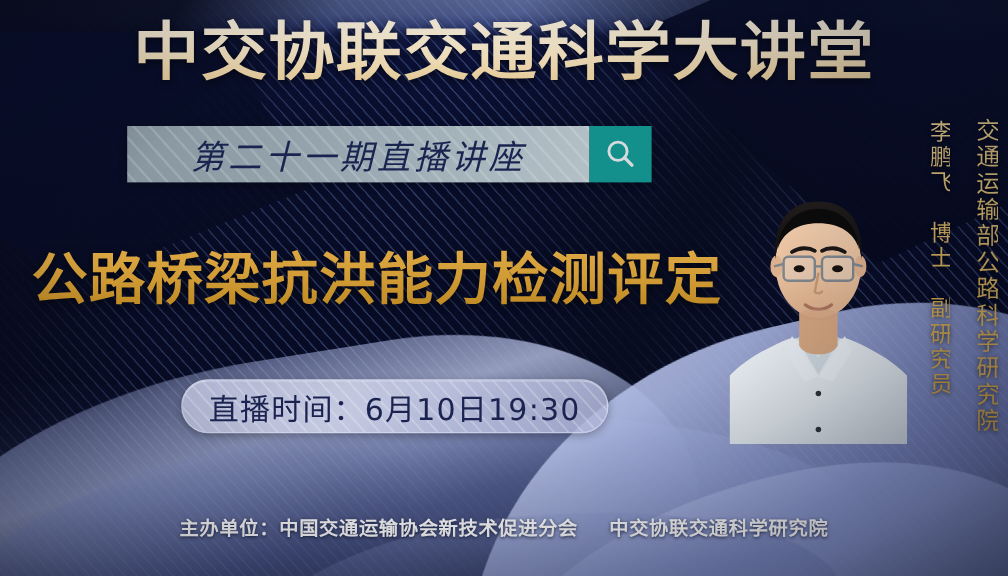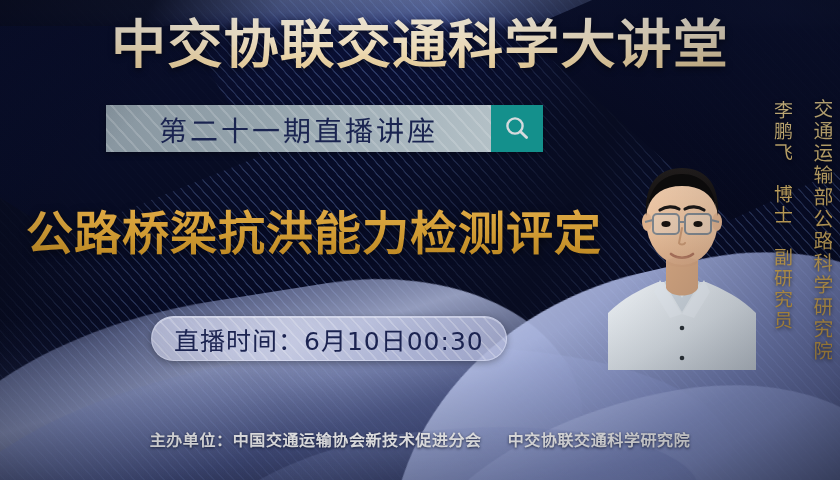--- a/index.html
+++ b/index.html
@@ -215,20 +215,21 @@
     pointer-events: none;
   }
   .subtitle-text {
     position: relative;
     z-index: 2;
     font-size: 28px;
     font-weight: 400;
     color: #1a2450;
     letter-spacing: 3px;
     font-family: "DejaVu Sans", "Liberation Sans", sans-serif;
+    font-style: italic;
   }
   .subtitle-icon-box {
     width: 52px;
     background: #14908c;
     display: flex;
     align-items: center;
     justify-content: center;
   }
   .search-icon { display: block; }
 
@@ -382,21 +383,21 @@
         <svg class="search-icon" width="30" height="30" viewBox="0 0 30 30">
           <circle cx="13" cy="12" r="7.6" fill="none" stroke="#d5dadd" stroke-width="2.4"></circle>
           <line x1="18.4" y1="17.4" x2="24.6" y2="23.6" stroke="#d5dadd" stroke-width="2.8" stroke-linecap="round"></line>
         </svg>
       </div>
     </div>
 
     <div class="headline">公路桥梁抗洪能力检测评定</div>
 
     <div class="date-pill">
-      <span class="date-text">直播时间：6月10日00:30</span>
+      <span class="date-text">直播时间：6月10日19:30</span>
     </div>
 
     <div class="speaker">
       <svg class="photo-canvas" viewBox="0 0 148 258" preserveAspectRatio="xMidYMid slice">
         <defs>
           <linearGradient id="shirtG" x1="0" y1="0" x2="1" y2="1">
             <stop offset="0%" stop-color="#e9edf1"></stop>
             <stop offset="55%" stop-color="#dbe2e8"></stop>
             <stop offset="100%" stop-color="#c2cbd4"></stop>
           </linearGradient>

